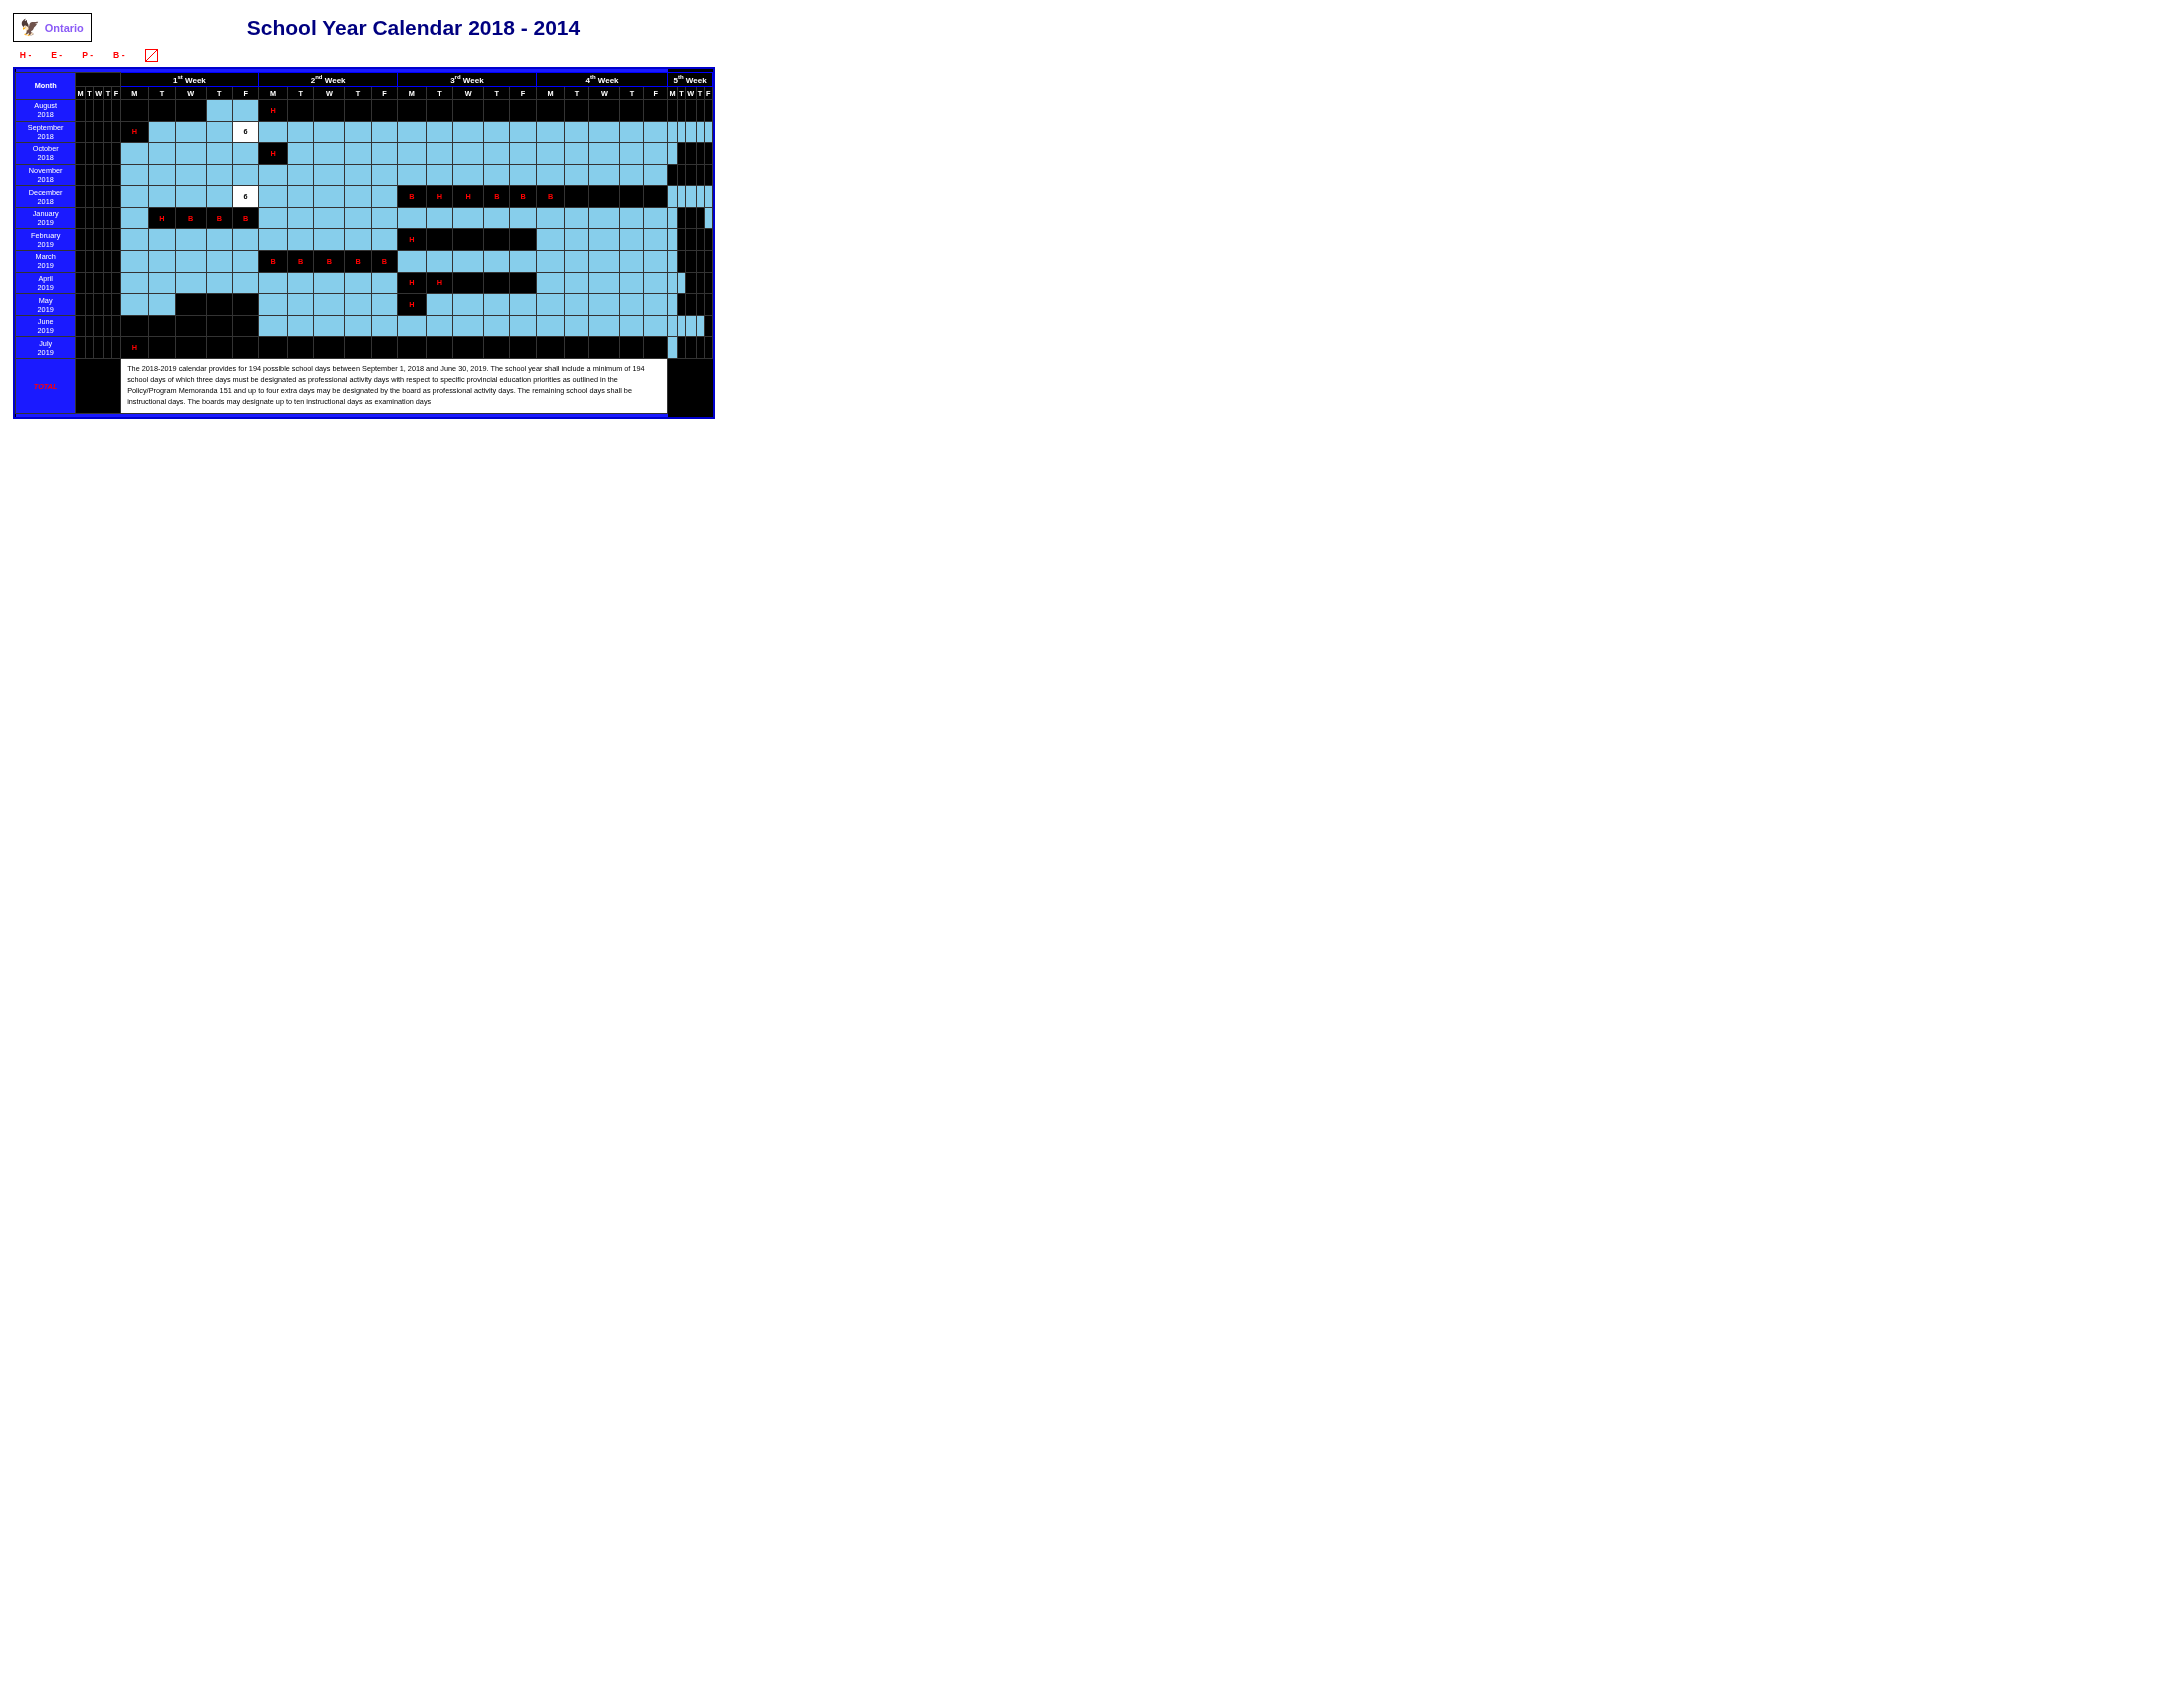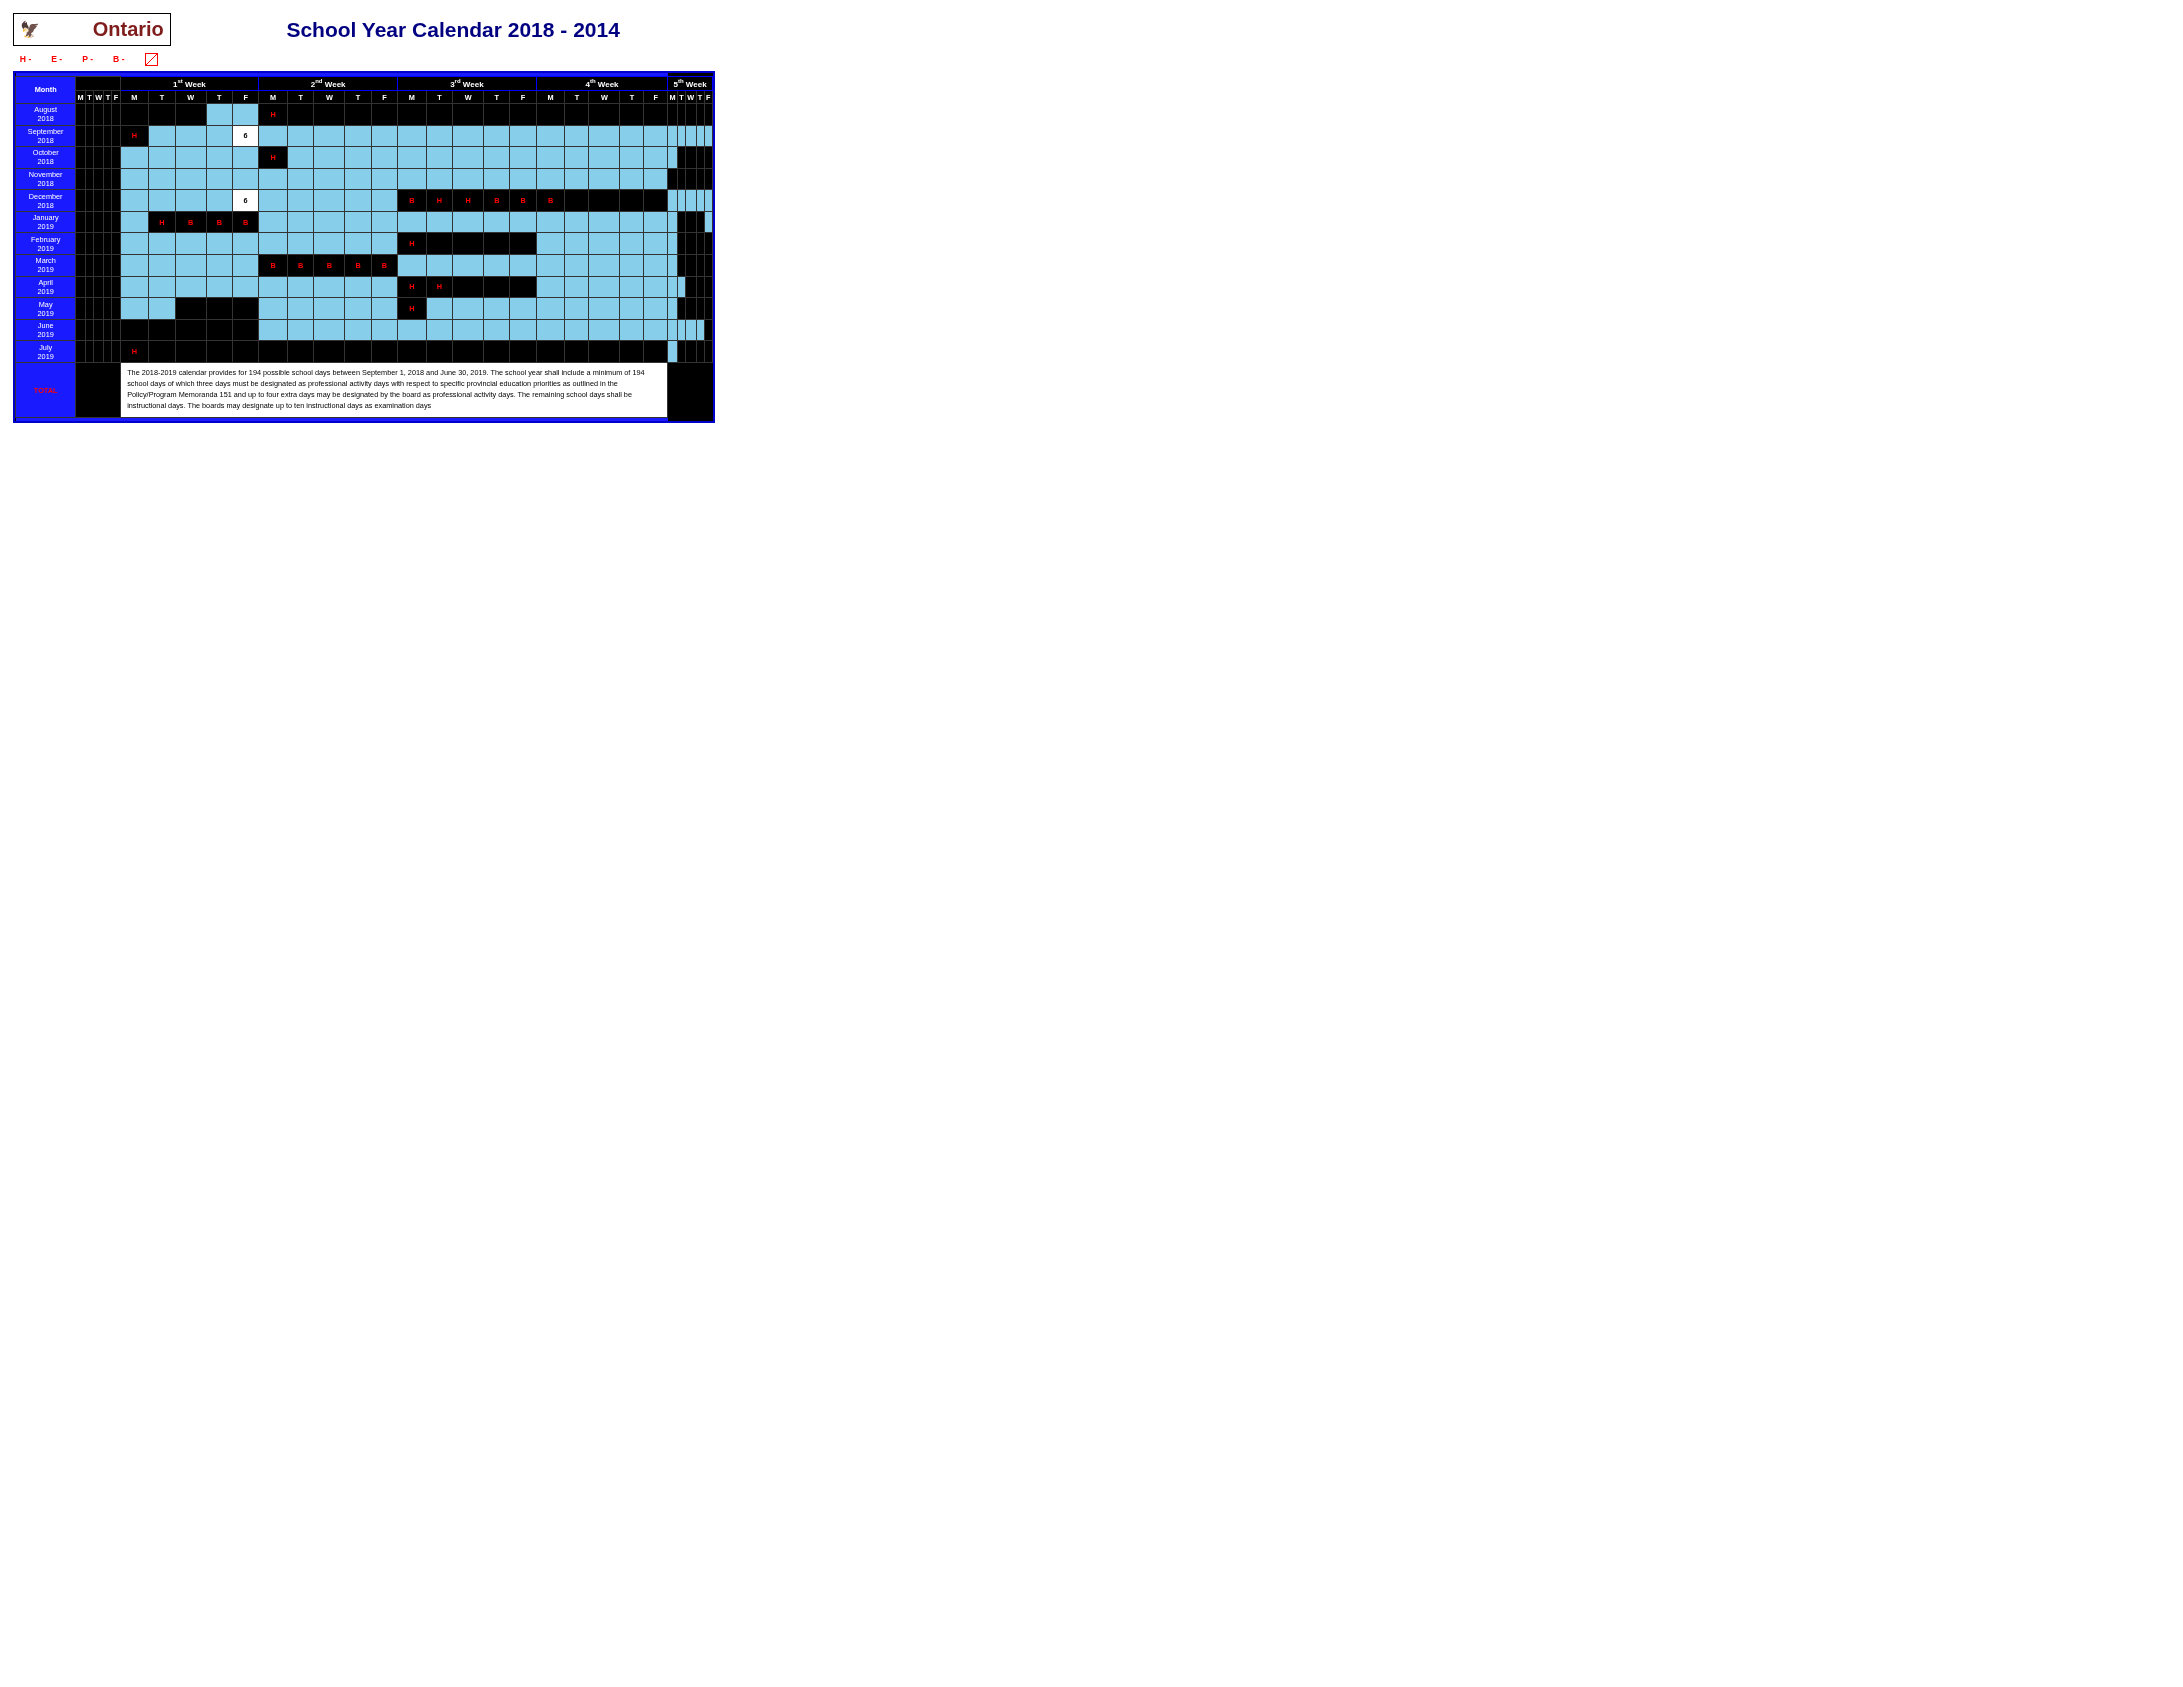--- a/index.html
+++ b/index.html
@@ -16,24 +16,23 @@
     }
     .logo-box {
       border: 1.3px solid #000;
       padding: 4px 6.6px;
       display: flex;
       align-items: center;
       margin-right: 20px;
       min-width: 79px;
     }
     .logo-text {
-      font-size: 20px;
-      font-weight: bold;
-      color: #7f1d1d;
-      margin-left: 48px;
+      font-size: 11px;
+      font-weight: bold;
+      color: #8b5cf6;
     }
     .logo-icon {
       margin-right: 4px;
       font-size: 16px;
     }
     .title {
       flex: 1;
       text-align: center;
       font-size: 21px;
       font-weight: bold;
@@ -165,20 +164,21 @@
     
     .total-row td {
       background: #000;
       margin-top: 9px;
     }
     .total-label {
       background: #1a1aff !important;
       color: red !important;
       font-weight: bold;
       font-size: 12px;
+      font-style: italic;
     }
     .total-note {
       background: #fff !important;
       color: #000;
       font-size: 6.6px;
       text-align: left !important;
       padding: 5.3px 6.6px !important;
       vertical-align: top;
       line-height: 1.5;
     }

